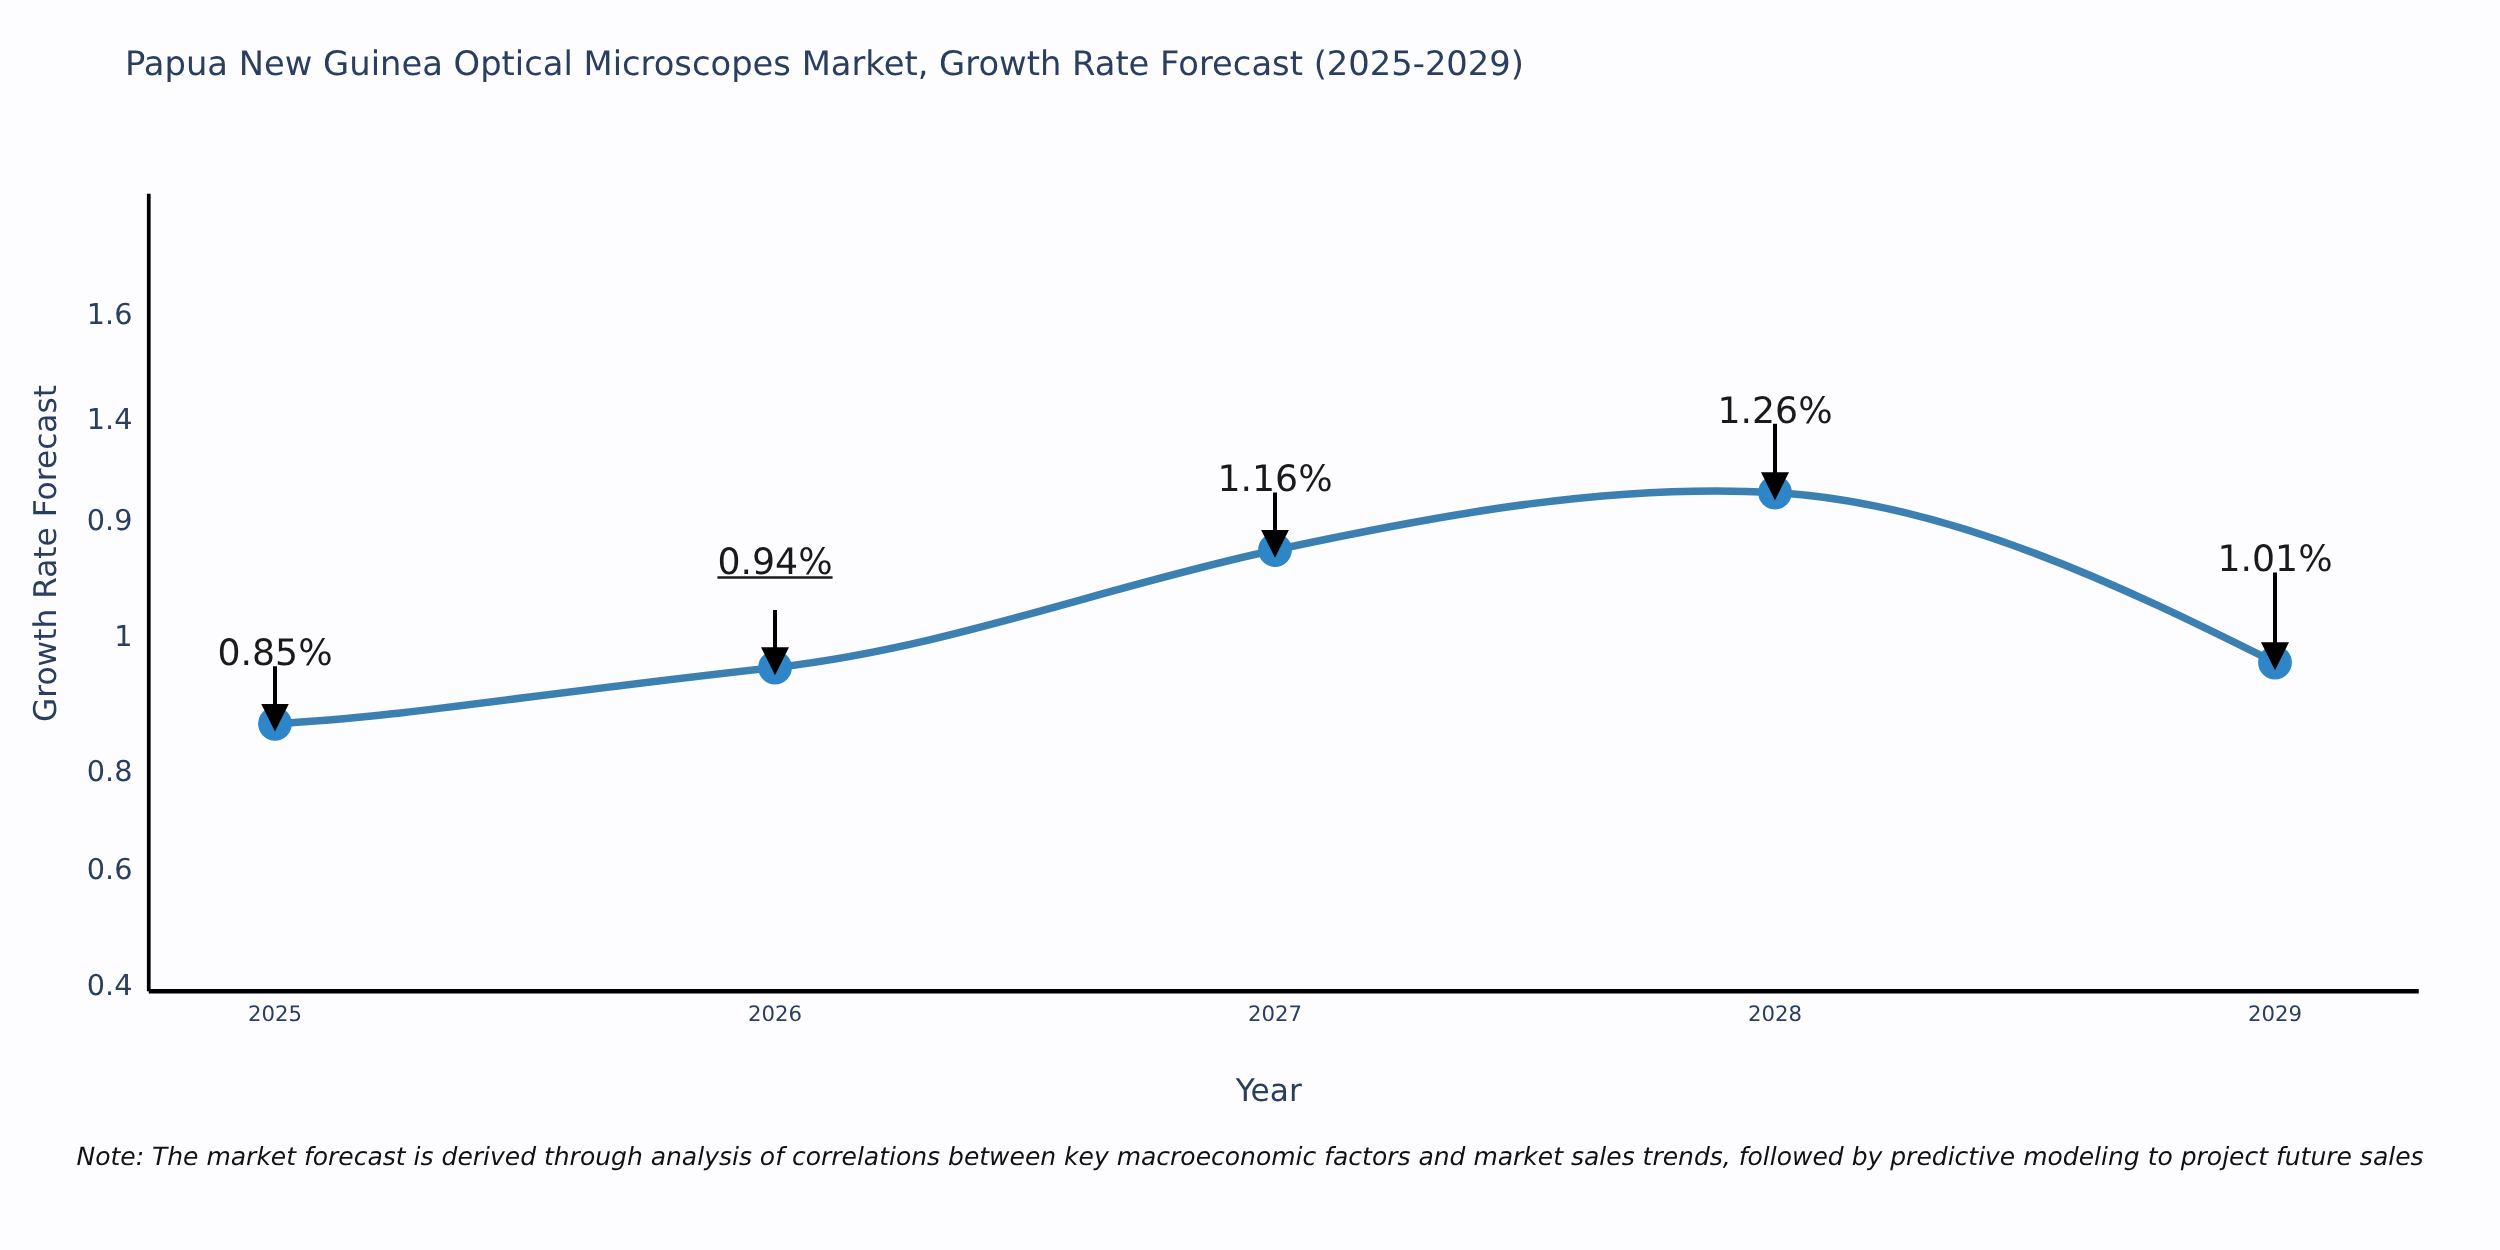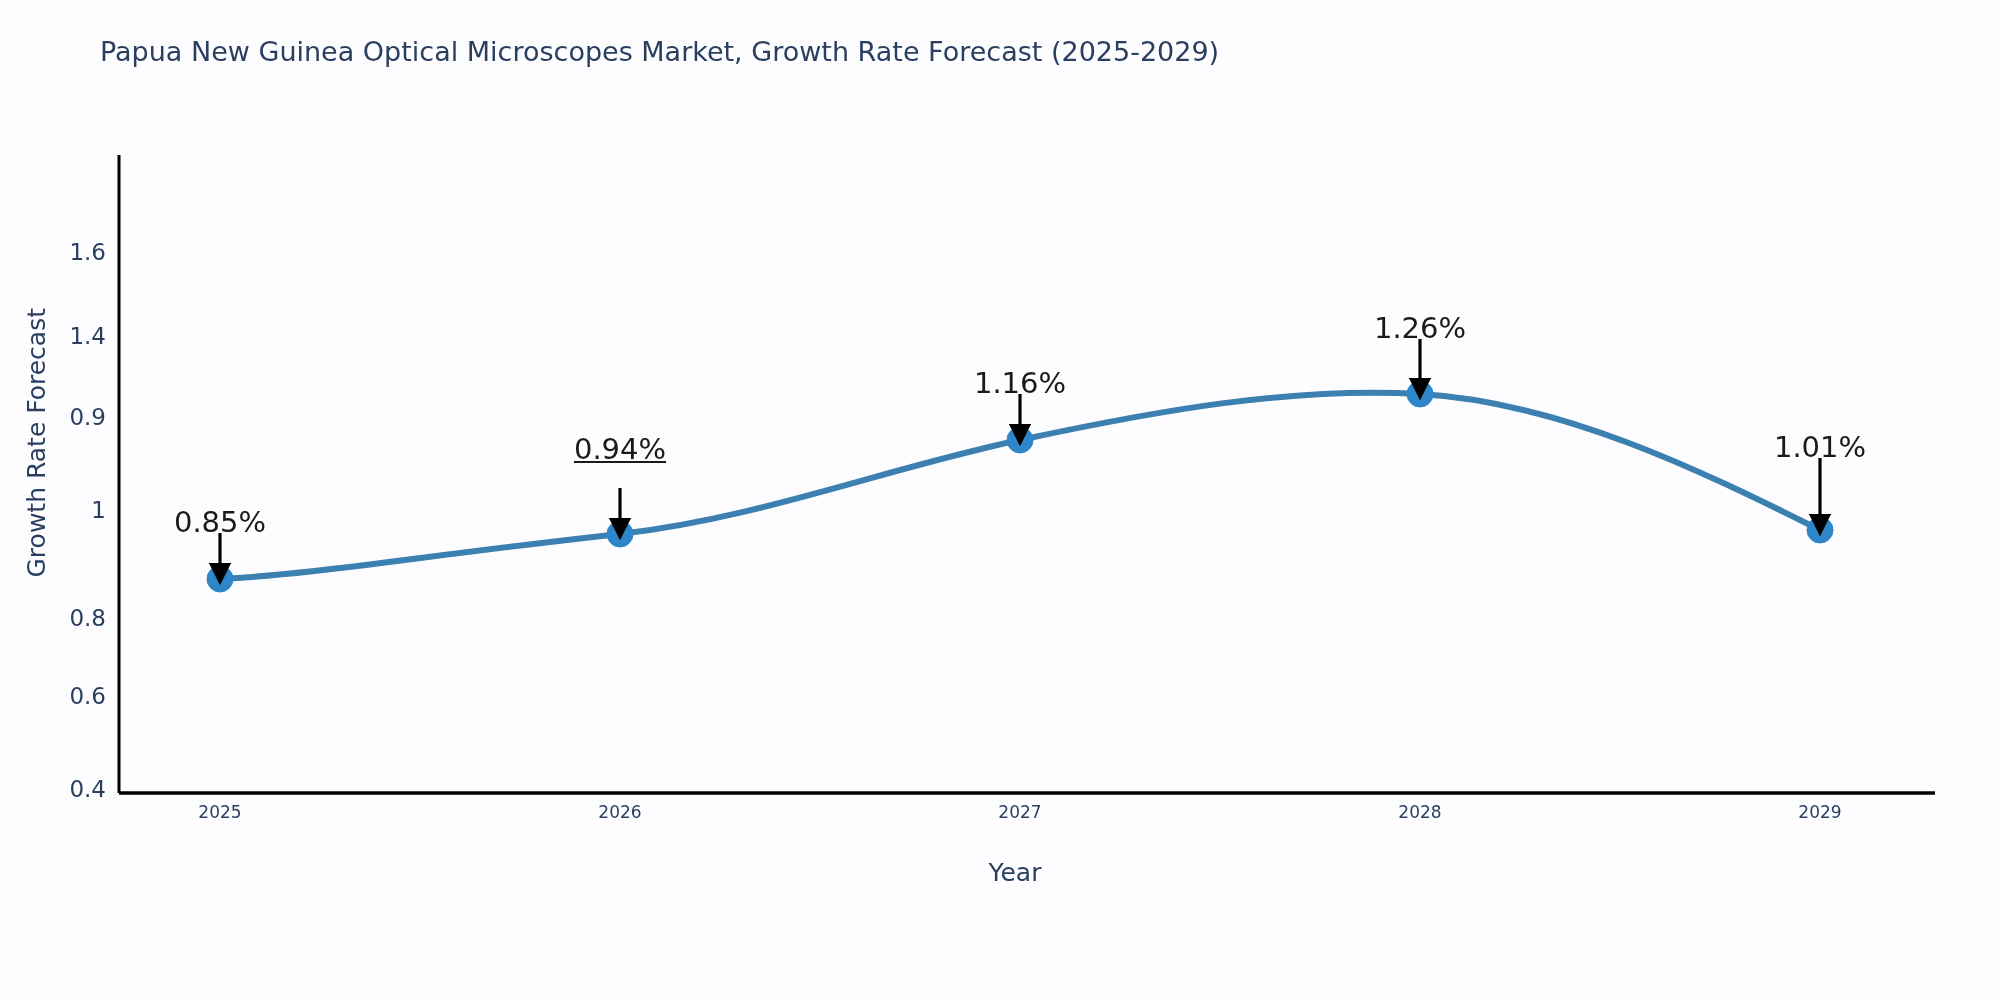--- a/index.html
+++ b/index.html
@@ -177,14 +177,15 @@
   </svg>
 
   <div>
     <div class="data-label" style="left:220px;  top:505px;">0.85%</div>
     <div class="data-label" style="left:620px;  top:432px;text-decoration:underline;">0.94%</div>
     <div class="data-label" style="left:1020px; top:366px;">1.16%</div>
     <div class="data-label" style="left:1420px; top:311px;">1.26%</div>
     <div class="data-label" style="left:1820px; top:430px;">1.01%</div>
   </div>
 
+  <div id="footnote">Note: The market forecast is derived through analysis of correlations between key macroeconomic factors and market sales trends, followed by predictive modeling to project future sales</div>
 
 </div>
 
 </body></html>

